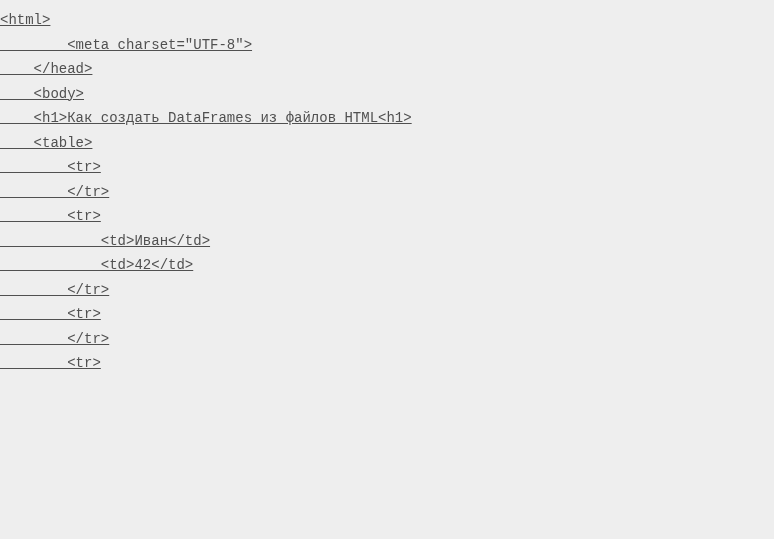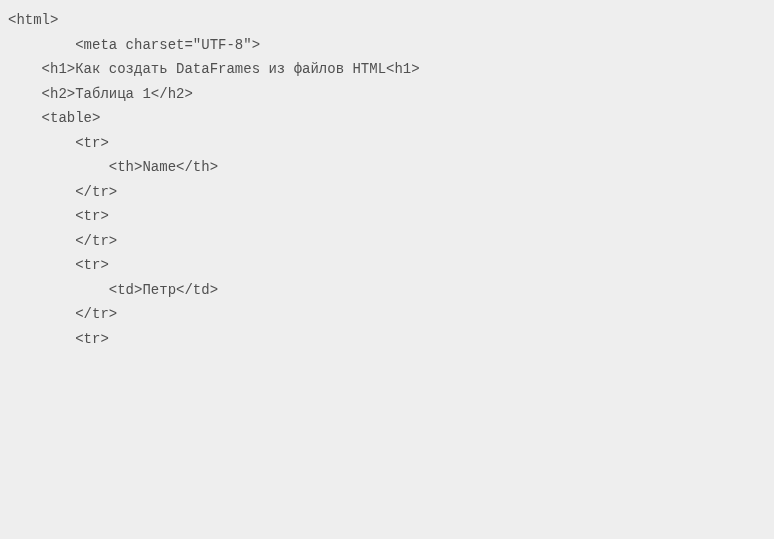--- a/index.html
+++ b/index.html
@@ -13,34 +13,35 @@
       font-size: 14px;
       color: #505050;
       padding: 8px 0;
       width: 774px;
       height: 539px;
       overflow: hidden;
       line-height: 1.75;
     }
     .code-line {
       white-space: pre;
-      padding-left: 8px;
+      text-decoration: underline;
     }
   </style>
 </head>
 <body>
 
 <div id="code-container">
     <div class="code-line">&lt;html&gt;</div>
     <div class="code-line">        &lt;meta charset="UTF-8"&gt;</div>
+    <div class="code-line">    &lt;/head&gt;</div>
+    <div class="code-line">    &lt;body&gt;</div>
     <div class="code-line">    &lt;h1&gt;Как создать DataFrames из файлов HTML&lt;h1&gt;</div>
-    <div class="code-line">    &lt;h2&gt;Таблица 1&lt;/h2&gt;</div>
     <div class="code-line">    &lt;table&gt;</div>
-    <div class="code-line">        &lt;tr&gt;</div>
-    <div class="code-line">            &lt;th&gt;Name&lt;/th&gt;</div>
-    <div class="code-line">        &lt;/tr&gt;</div>
     <div class="code-line">        &lt;tr&gt;</div>
     <div class="code-line">        &lt;/tr&gt;</div>
     <div class="code-line">        &lt;tr&gt;</div>
-    <div class="code-line">            &lt;td&gt;Петр&lt;/td&gt;</div>
+    <div class="code-line">            &lt;td&gt;Иван&lt;/td&gt;</div>
+    <div class="code-line">            &lt;td&gt;42&lt;/td&gt;</div>
+    <div class="code-line">        &lt;/tr&gt;</div>
+    <div class="code-line">        &lt;tr&gt;</div>
     <div class="code-line">        &lt;/tr&gt;</div>
     <div class="code-line">        &lt;tr&gt;</div>
   </div>
 
 </body></html>

